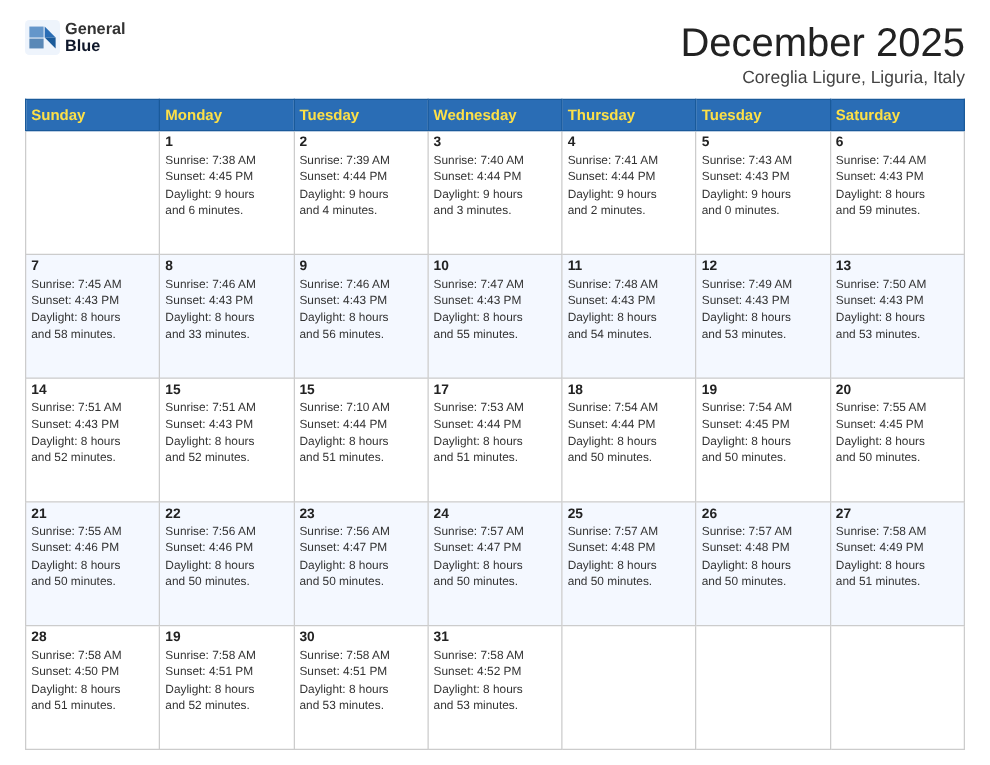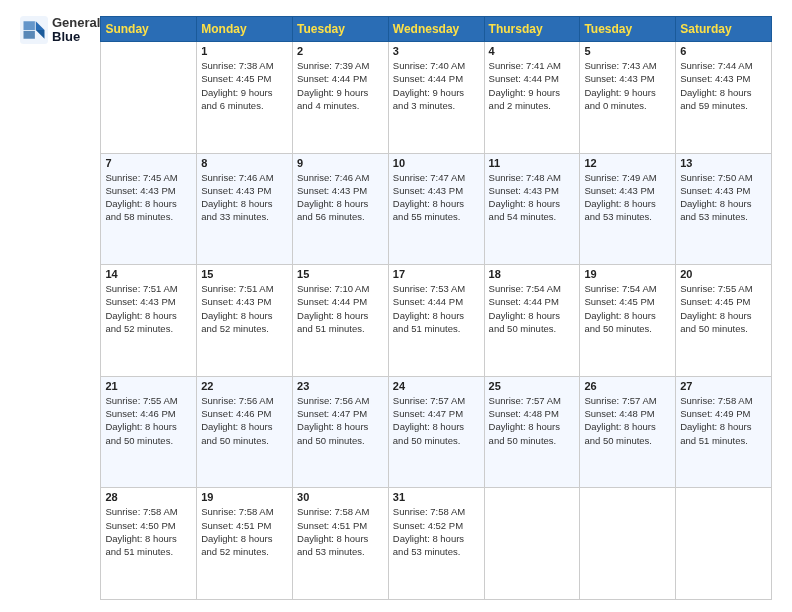--- a/index.html
+++ b/index.html
@@ -8,21 +8,21 @@
       background: #fff;
       width: 792px;
       height: 612px;
       overflow: hidden;
     }
     .container {
       width: 792px;
       height: 612px;
       padding: 16px 20px 12px 20px;
       display: flex;
-      flex-direction: row;
+      flex-direction: column;
     }
     .header {
       display: flex;
       justify-content: space-between;
       align-items: flex-start;
       margin-bottom: 10px;
     }
     .logo {
       display: flex;
       align-items: center;
@@ -103,20 +103,24 @@
         <polygon points="18,6 28,16 18,16" fill="#2a6db5"></polygon>
         <polygon points="18,16 28,16 28,26" fill="#1a5a9a"></polygon>
         <rect x="4" y="6" width="13" height="10" fill="#2a6db5" opacity="0.7"></rect>
         <rect x="4" y="17" width="13" height="9" fill="#1a5a9a" opacity="0.7"></rect>
       </svg>
       <div class="logo-text">
         <span class="general">General</span>
         <span class="blue">Blue</span>
       </div>
     </div>
+    <div class="title-block">
+      <div class="month-title">December 2025</div>
+      <div class="subtitle">Coreglia Ligure, Liguria, Italy</div>
+    </div>
   </div>
 
   <table class="calendar">
     <thead>
       <tr>
       <th>Sunday</th>
           <th>Monday</th>
           <th>Tuesday</th>
           <th>Wednesday</th>
           <th>Thursday</th>

